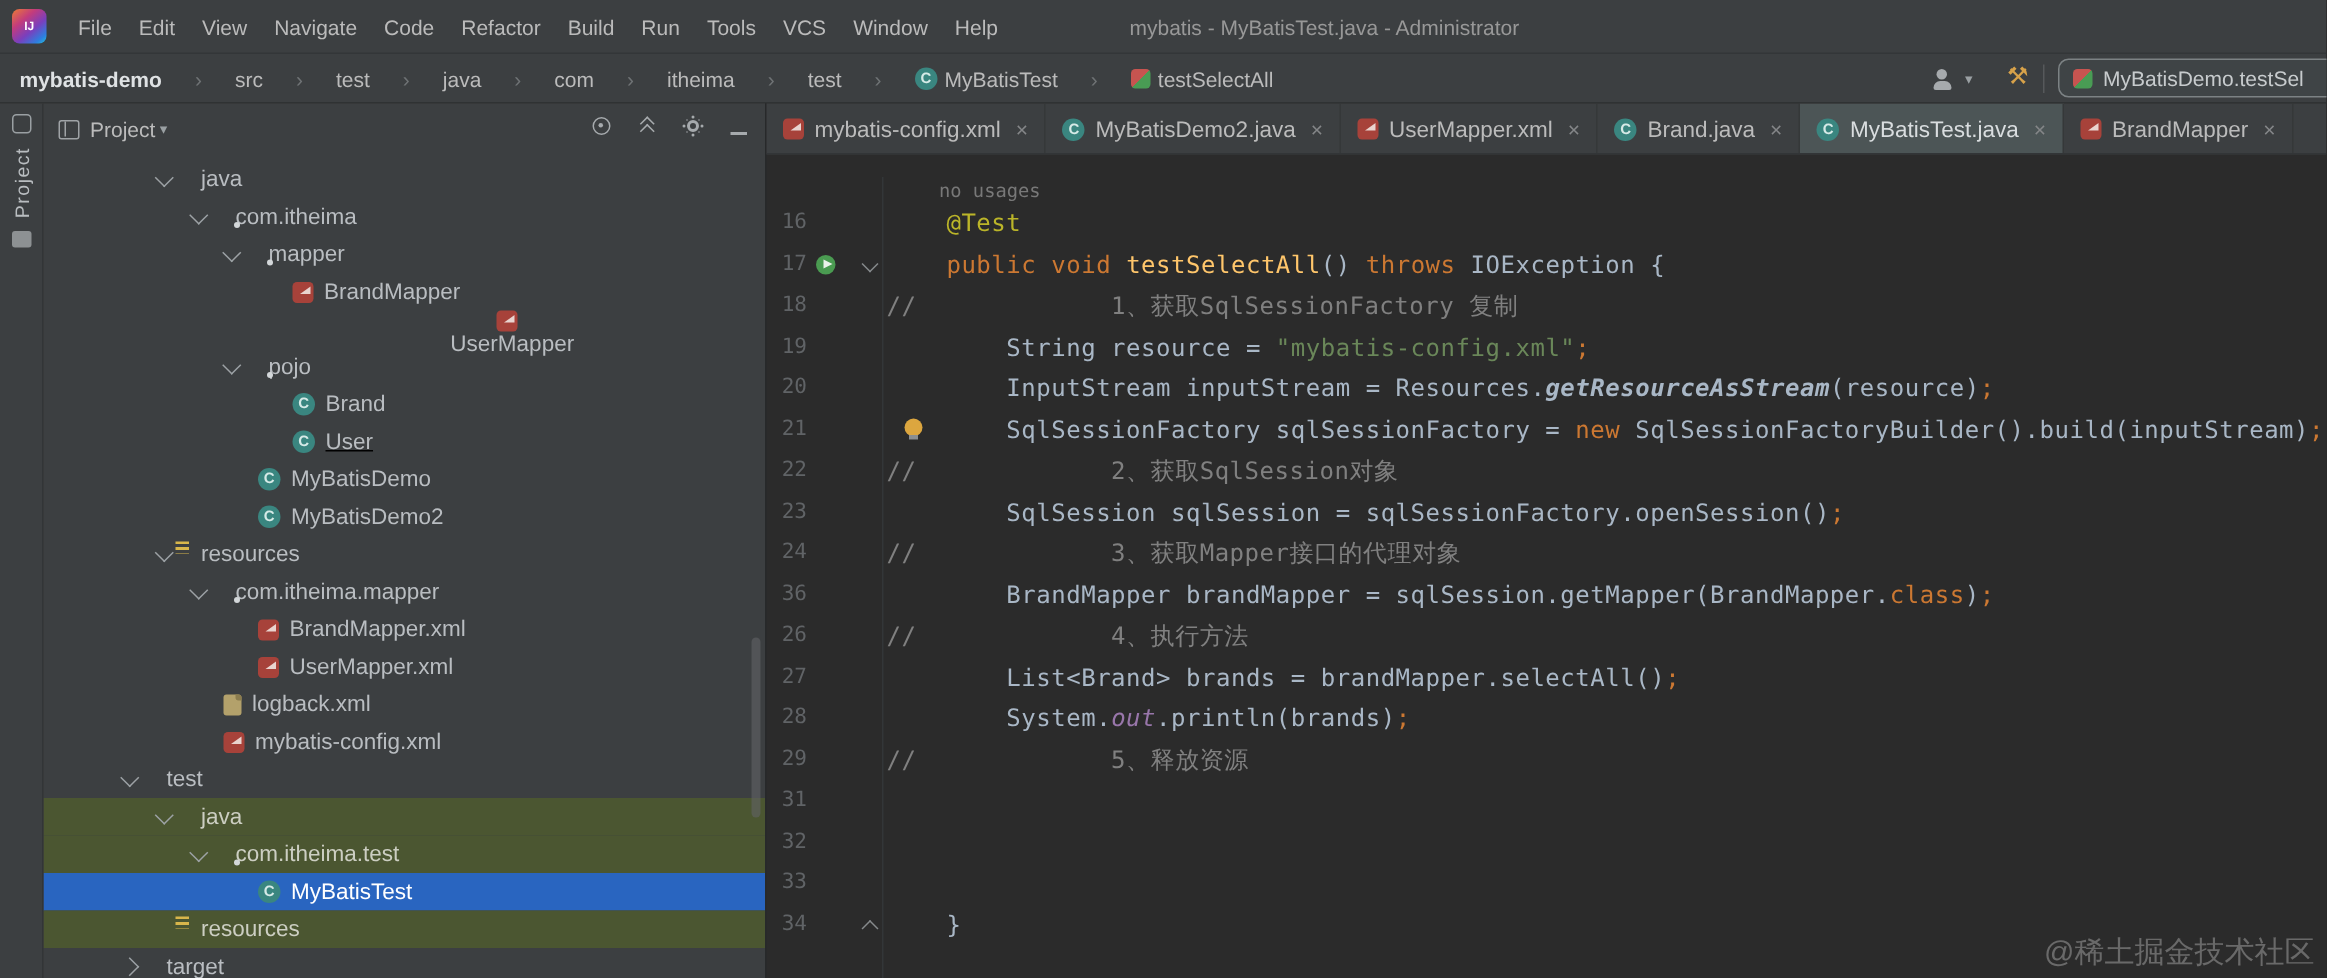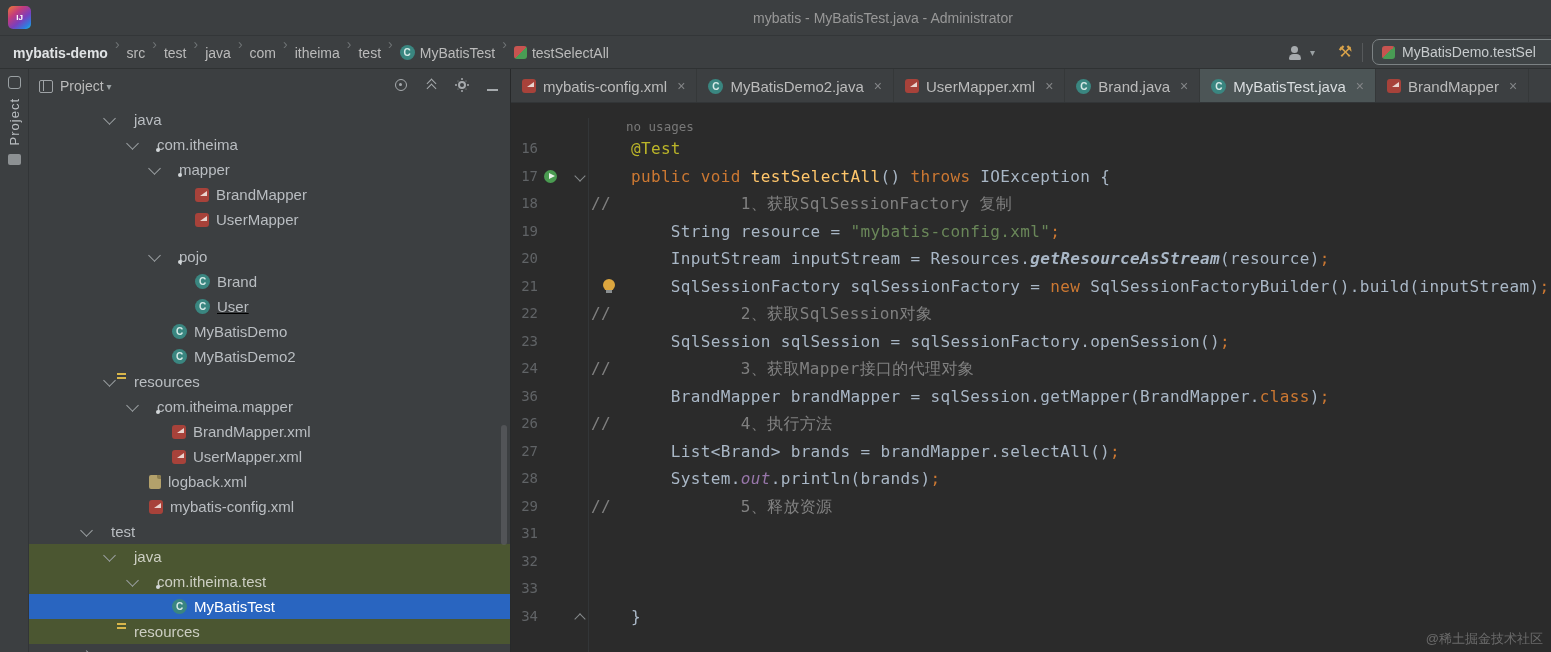--- a/index.html
+++ b/index.html
@@ -12,21 +12,21 @@
             border-bottom:1px solid #333638;box-sizing:border-box;display:flex;align-items:center;}
   .logo{width:23px;height:23px;border-radius:5px;margin:0 12px 0 8px;
         background:linear-gradient(140deg,#ec7b35 0%,#c33c7c 32%,#7a3fbd 60%,#2d7fe0 85%,#25c0d4 100%);
         color:#fff;font-size:8px;font-weight:bold;display:flex;align-items:center;justify-content:center;}
   .menu-item{color:#bbbbbb;font-size:14px;padding:0 9px;line-height:36px;cursor:default;}
   .win-title{position:absolute;left:753px;top:0;line-height:36px;color:#989898;font-size:14px;}
 
   
   .navbar{position:absolute;left:0;top:36px;width:100%;height:33px;background:#3c3f41;
           border-bottom:1px solid #2f3233;box-sizing:border-box;}
-  .crumbs{position:absolute;left:13px;top:0;height:33px;display:flex;}
+  .crumbs{position:absolute;left:13px;top:0;height:33px;display:flex;align-items:center;gap:15px;}
   .crumb{color:#bbbbbb;font-size:14px;display:flex;align-items:center;gap:5px;cursor:default;}
   .crumb.bold{color:#dfe2e4;font-weight:bold;}
   .crumb-sep{color:#6f7375;margin:0 7px;font-size:14px;}
   .ic-class{width:15px;height:15px;border-radius:50%;background:#3a8680;}
   .ic-class::after{content:"C";position:absolute;left:0;top:0;width:15px;height:15px;color:#d6eae7;
                    font-size:10px;line-height:15px;text-align:center;font-weight:bold;}
   .ic-test-method{width:13px;height:13px;border-radius:3px;
                   background:linear-gradient(135deg,#c75450 0 50%,#499c54 50% 100%);}
   .ic-user{width:16px;height:16px;}
   .ic-user::before{content:"";position:absolute;left:5px;top:1px;width:7px;height:7px;border-radius:50%;background:#a6aaad;}
@@ -123,27 +123,41 @@
   .g-run-test{position:absolute;left:33px;top:7px;width:13px;height:13px;border-radius:50%;background:#4a9b51;cursor:pointer;}
   .g-run-test::after{content:"";position:absolute;left:5px;top:3px;width:0;height:0;
       border-left:6px solid #eaf2ea;border-top:3.5px solid transparent;border-bottom:3.5px solid transparent;}
   .g-fold-down{position:absolute;left:65px;top:9px;width:7px;height:7px;
       border-right:1.6px solid #868a8c;border-bottom:1.6px solid #868a8c;transform:rotate(45deg);cursor:pointer;}
   .g-fold-up{position:absolute;left:65px;top:12px;width:7px;height:7px;
       border-right:1.6px solid #868a8c;border-bottom:1.6px solid #868a8c;transform:rotate(-135deg);cursor:pointer;}
   .bulb{position:absolute;left:92px;top:6px;width:12px;height:12px;border-radius:50%;background:#dca63f;cursor:pointer;}
   .bulb::after{content:"";position:absolute;left:3px;top:11px;width:6px;height:3px;background:#8a8e90;}
 
-  .watermark{position:absolute;right:8px;bottom:4px;color:#bfbfbf;opacity:.42;font-size:13px;}
+  .watermark{position:absolute;right:8px;bottom:4px;color:#bfbfbf;opacity:.42;font-size:20px;}
 </style>
 </head>
 <body>
 
 <div class="titlebar">
   <div class="logo">IJ</div>
+  <div style="display:flex">
+      <span class="menu-item">File</span>
+      <span class="menu-item">Edit</span>
+      <span class="menu-item">View</span>
+      <span class="menu-item">Navigate</span>
+      <span class="menu-item">Code</span>
+      <span class="menu-item">Refactor</span>
+      <span class="menu-item">Build</span>
+      <span class="menu-item">Run</span>
+      <span class="menu-item">Tools</span>
+      <span class="menu-item">VCS</span>
+      <span class="menu-item">Window</span>
+      <span class="menu-item">Help</span>
+    </div>
   <div class="win-title">mybatis - MyBatisTest.java - Administrator</div>
 </div>
 
 <div class="navbar">
   <div class="crumbs">
       <span class="crumb bold">
         <span>mybatis-demo</span>
       </span>
       <span class="crumb-sep">›</span>
       <span class="crumb">
@@ -225,26 +239,26 @@
         <div class="tree-row" style="padding-left: 121px;">
           <span class="chev down"></span>
           <span class="ic ic-package"></span>
           <span class="tree-label">mapper</span>
         </div>
         <div class="tree-row" style="padding-left: 144px;">
           <span class="chev-spacer"></span>
           <span class="ic ic-mybatis-mapper"></span>
           <span class="tree-label">BrandMapper</span>
         </div>
-        <div class="tree-row" style="padding-left: 144px;">
+        <div class="tree-row" style="padding-left: 144px; flex-direction: column;">
           <span class="chev-spacer"></span>
           <span class="ic ic-mybatis-mapper"></span>
           <span class="tree-label">UserMapper</span>
         </div>
-        <div class="tree-row" style="padding-left: 121px; margin-top: 12px;">
+        <div class="tree-row" style="padding-left: 121px;">
           <span class="chev down"></span>
           <span class="ic ic-package"></span>
           <span class="tree-label">pojo</span>
         </div>
         <div class="tree-row" style="padding-left: 144px;">
           <span class="chev-spacer"></span>
           <span class="ic ic-class"></span>
           <span class="tree-label">Brand</span>
         </div>
         <div class="tree-row" style="padding-left: 144px; text-decoration: underline;">

